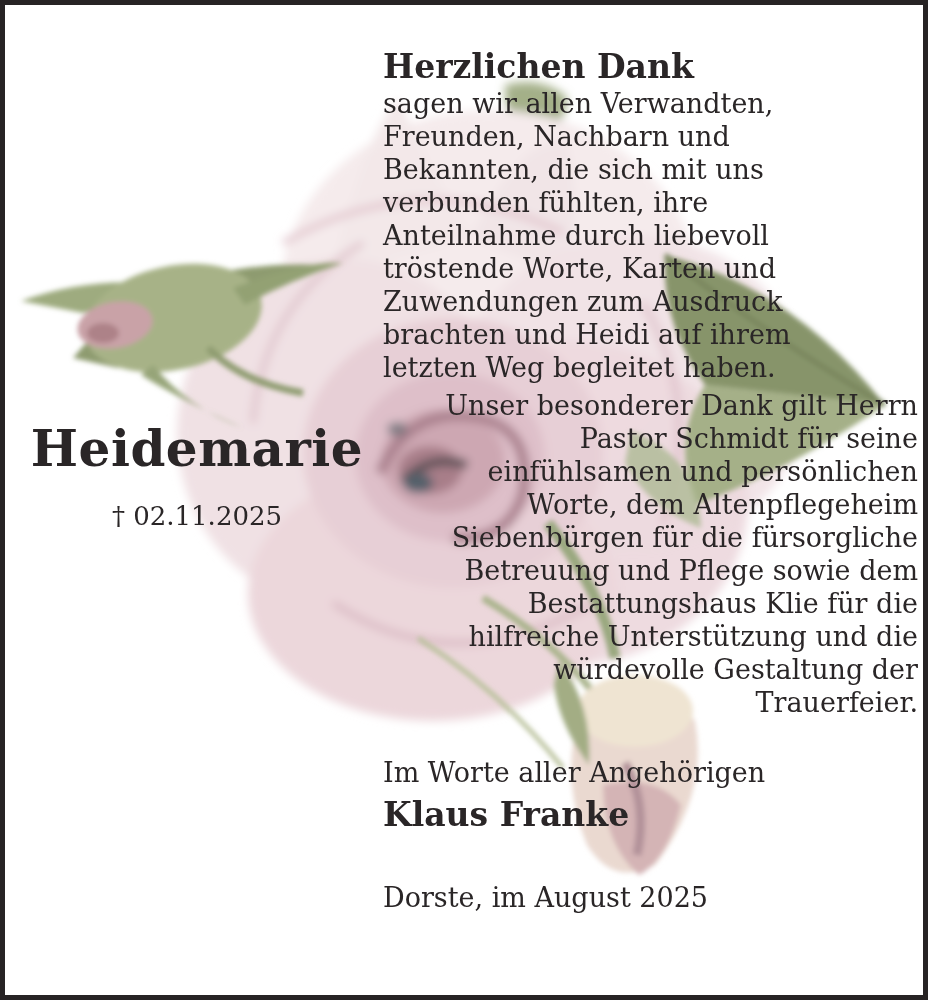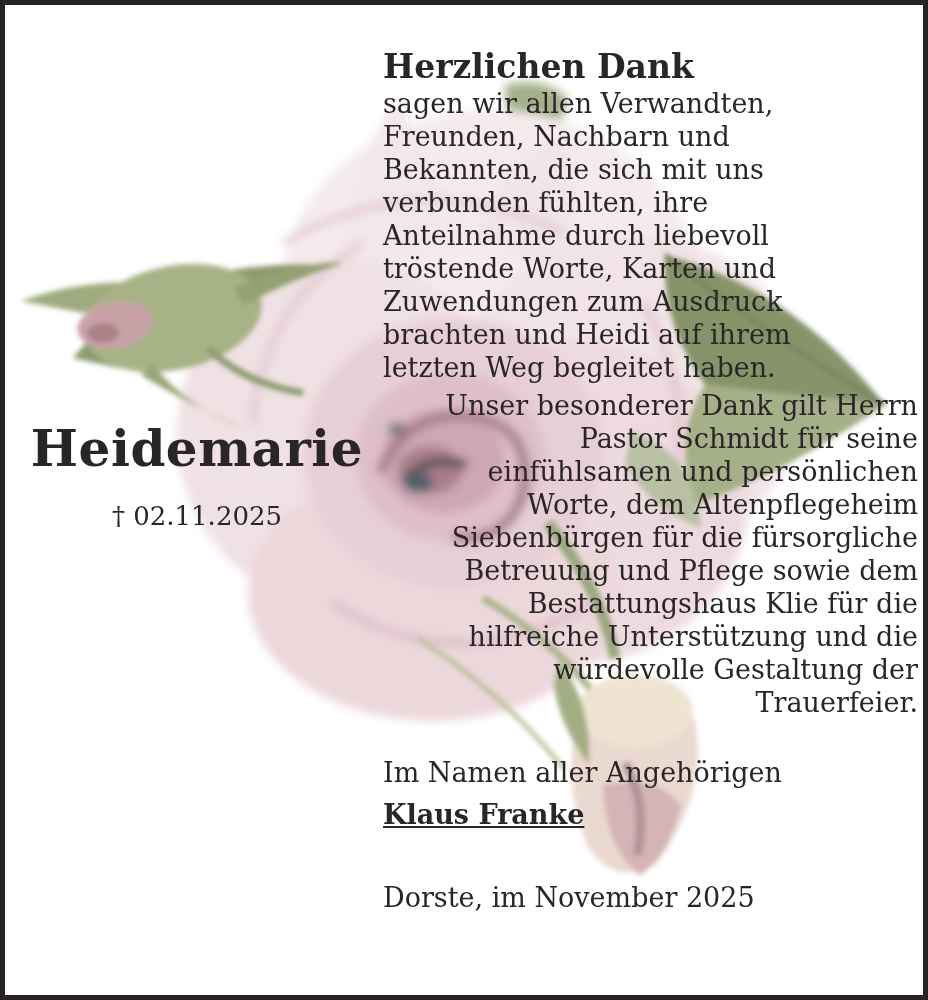--- a/index.html
+++ b/index.html
@@ -67,25 +67,24 @@
     white-space: pre-line;
   }
   .par-1 { }
   .par-2 { margin-top: 5px; text-align: right; }
   .closing-line {
     font-size: 27px;
     line-height: 33px;
     margin-top: 37px;
   }
   .signature {
-    font-size: 27px;
+    font-size: 33px;
     line-height: 33px;
     font-weight: bold;
     margin-top: 9px;
-    text-decoration: underline;
   }
   .place-date {
     font-size: 27px;
     line-height: 33px;
     margin-top: 50px;
   }
 </style>
 </head>
 <body>
 
@@ -175,18 +174,18 @@
     <p class="body-par par-2">Unser besonderer Dank gilt Herrn
 Pastor Schmidt für seine
 einfühlsamen und persönlichen
 Worte, dem Altenpflegeheim
 Siebenbürgen für die fürsorgliche
 Betreuung und Pflege sowie dem
 Bestattungshaus Klie für die
 hilfreiche Unterstützung und die
 würdevolle Gestaltung der
 Trauerfeier.</p>
-    <div class="closing-line">Im Namen aller Angehörigen</div>
+    <div class="closing-line">Im Worte aller Angehörigen</div>
     <div class="signature">Klaus Franke</div>
-    <div class="place-date">Dorste, im November 2025</div>
+    <div class="place-date">Dorste, im August 2025</div>
   </div>
 
 </div>
 
 </body></html>

